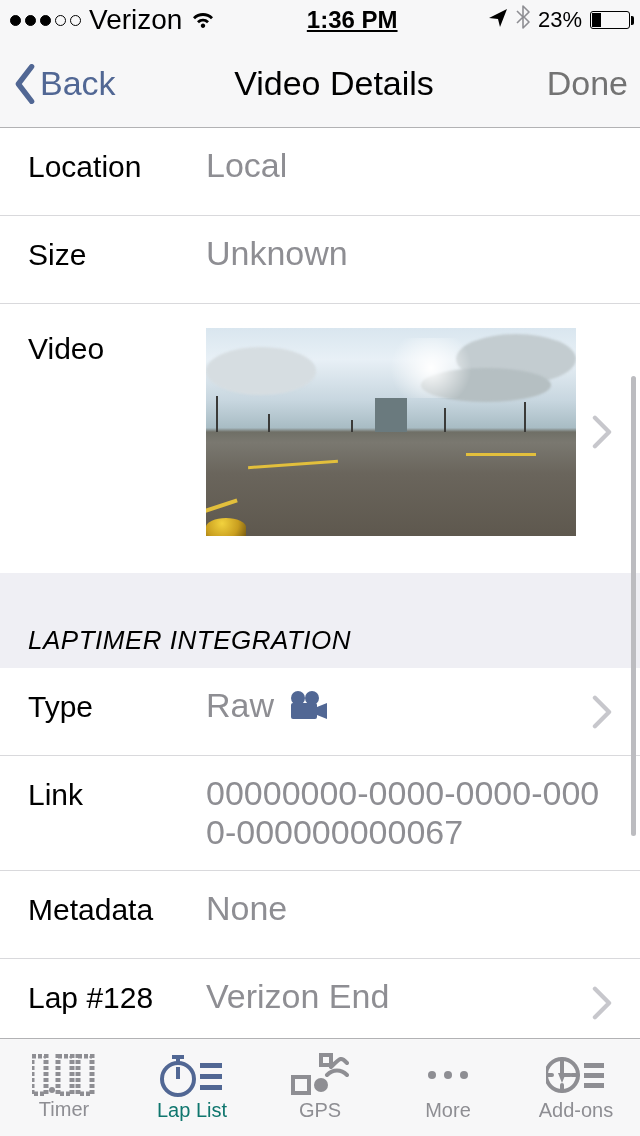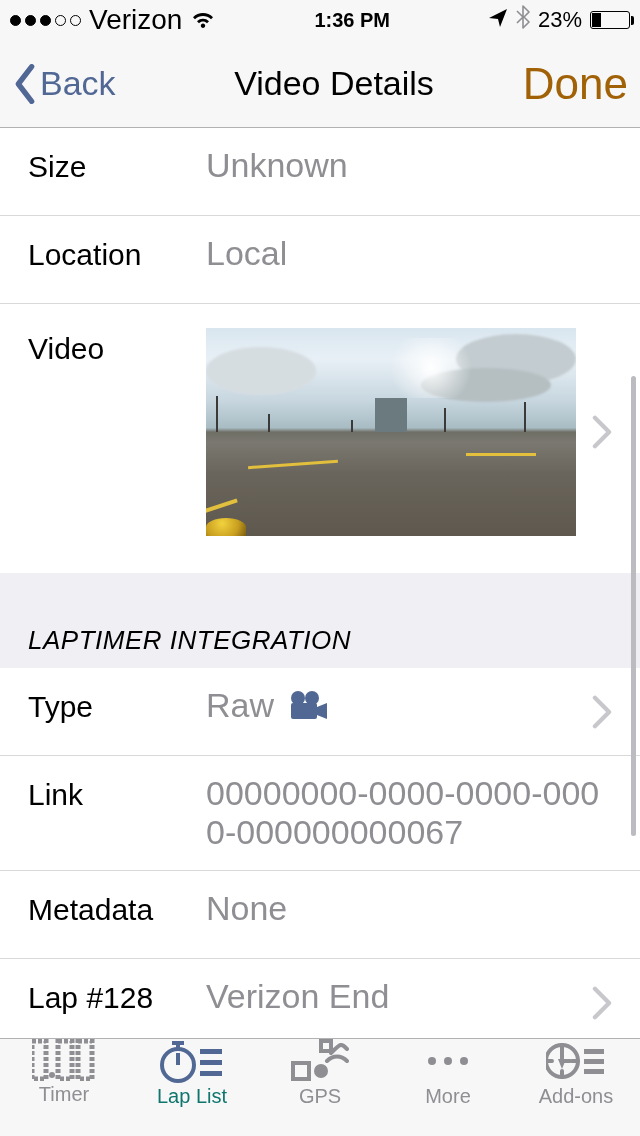--- a/index.html
+++ b/index.html
@@ -22,21 +22,21 @@
     padding: 0 10px;
     font-size: 24px;
     background: #f7f7f8;
   }
   .status-left, .status-right { display:flex; align-items:center; gap:8px; }
   .signal-dots { display:flex; gap:4px; }
   .signal-dots .dot { width:11px; height:11px; border-radius:50%; border:1.5px solid #000; }
   .signal-dots .dot.fill { background:#000; }
   .carrier { font-size:28px; }
   .wifi-icon svg { display:block; }
-  .time { font-weight:600; font-size:20px; }
+  .time { font-weight:600; font-size:24px;text-decoration:underline; }
   .loc-icon, .bt-icon { color:#000; }
   .battery-pct { font-size:22px; }
   .battery {
     width:40px; height:18px; border:1.5px solid #000; border-radius:3px; position:relative;
   }
   .battery::after {
     content:""; position:absolute; right:-5px; top:4px; width:3px; height:9px; background:#000; border-radius:0 2px 2px 0;
   }
   .battery-fill { position:absolute; left:1px; top:1px; bottom:1px; width:23%; background:#000; }
 
@@ -48,21 +48,21 @@
     display:flex;
     align-items:center;
     justify-content:space-between;
     padding:0 12px;
   }
   .nav-back {
     display:flex; align-items:center; color:#516794; font-size:34px; gap:2px;
   }
   .nav-back svg { width:26px; height:40px; }
   .nav-title { font-size:34px; color:#000; font-weight:400; position:absolute; left:0; right:0; text-align:center; pointer-events:none;margin-left:28px; }
-  .nav-done { color:#a16207; font-size:44px; }
+  .nav-done { color:#737373; font-size:34px; }
 
   
   .content {
     position:absolute;
     top:128px;
     bottom:98px;
     left:0; right:0;
     overflow-y:auto;
     background:#efeff4;
   }
@@ -138,20 +138,21 @@
     position:absolute; left:0; right:0; bottom:0; height:98px;
     background:#f7f7f8;
     border-top:1px solid #b2b2b4;
     display:flex;
   }
   .tab {
     flex:1;
     display:flex;
     flex-direction:column;
     align-items:center;
+    justify-content:center;
     gap:2px;
     color:#8e8e93;
     font-size:20px;
   }
   .tab.active { color:#0f766e; }
   .tab svg { display:block; }
   .tab .tab-label { font-size:20px; }
 
   
   .scroll-indicator {
@@ -205,26 +206,26 @@
     <span>Back</span>
   </div>
   <div class="nav-title">Video Details</div>
   <div class="nav-done">Done</div>
 </div>
 
 <div class="content">
 
   <div class="cell-group">
     <div class="cell">
+      <div class="cell-label">Location</div>
+      <div class="cell-value">Local</div>
+    </div>
+    <div class="cell">
       <div class="cell-label">Size</div>
       <div class="cell-value">Unknown</div>
-    </div>
-    <div class="cell">
-      <div class="cell-label">Location</div>
-      <div class="cell-value">Local</div>
     </div>
     <div class="cell video-cell no-border">
       <div class="cell-label">Video</div>
       <div style="flex:1">
         <div class="video-thumb">
           <div class="clouds">
               <div class="cloud c1"></div>
               <div class="cloud c2"></div>
               <div class="cloud c3"></div>
             </div>

